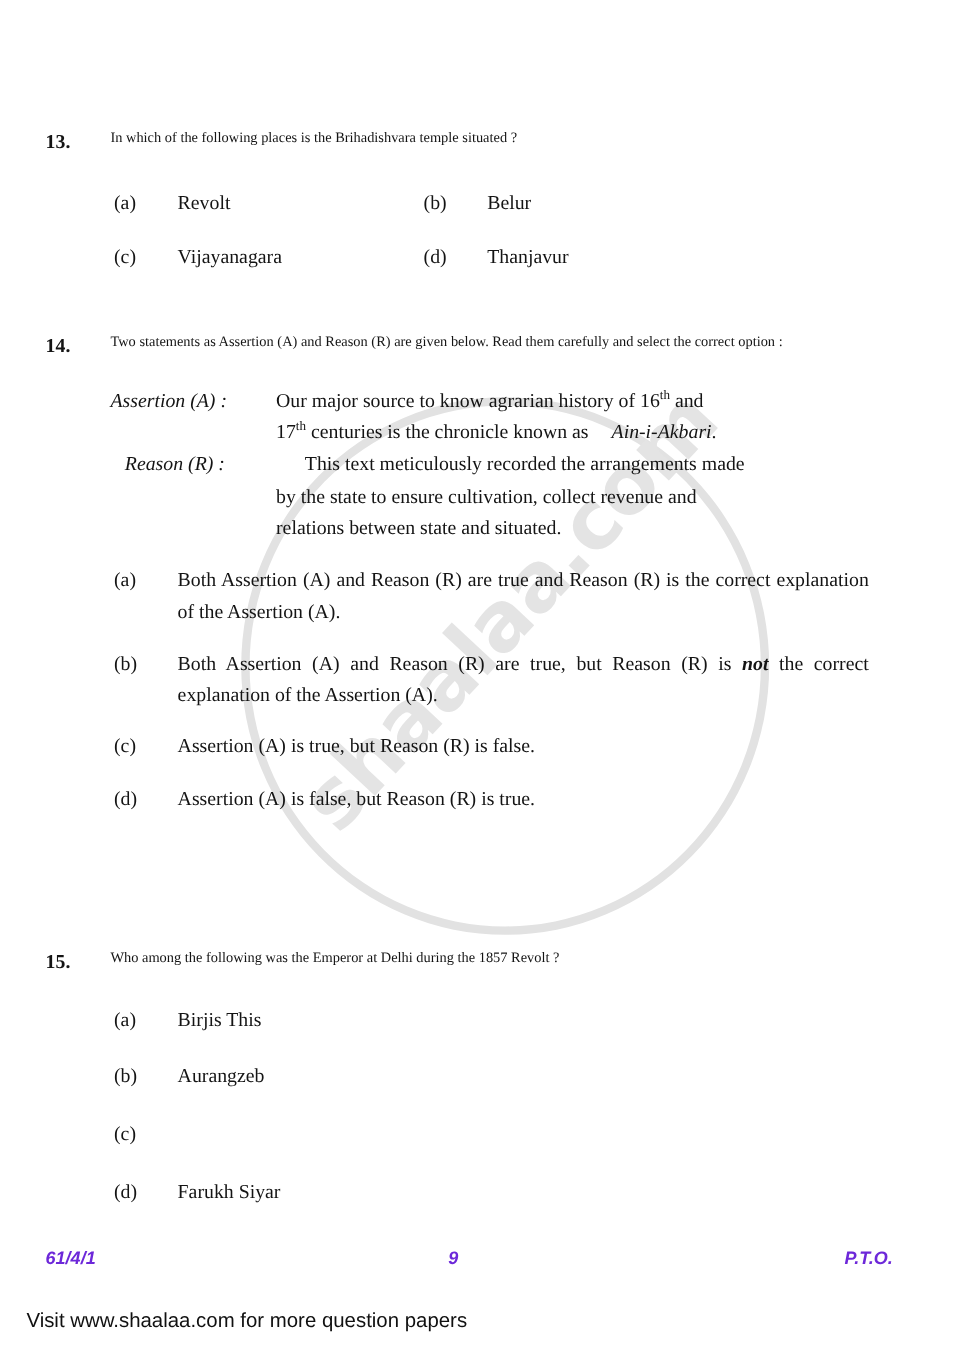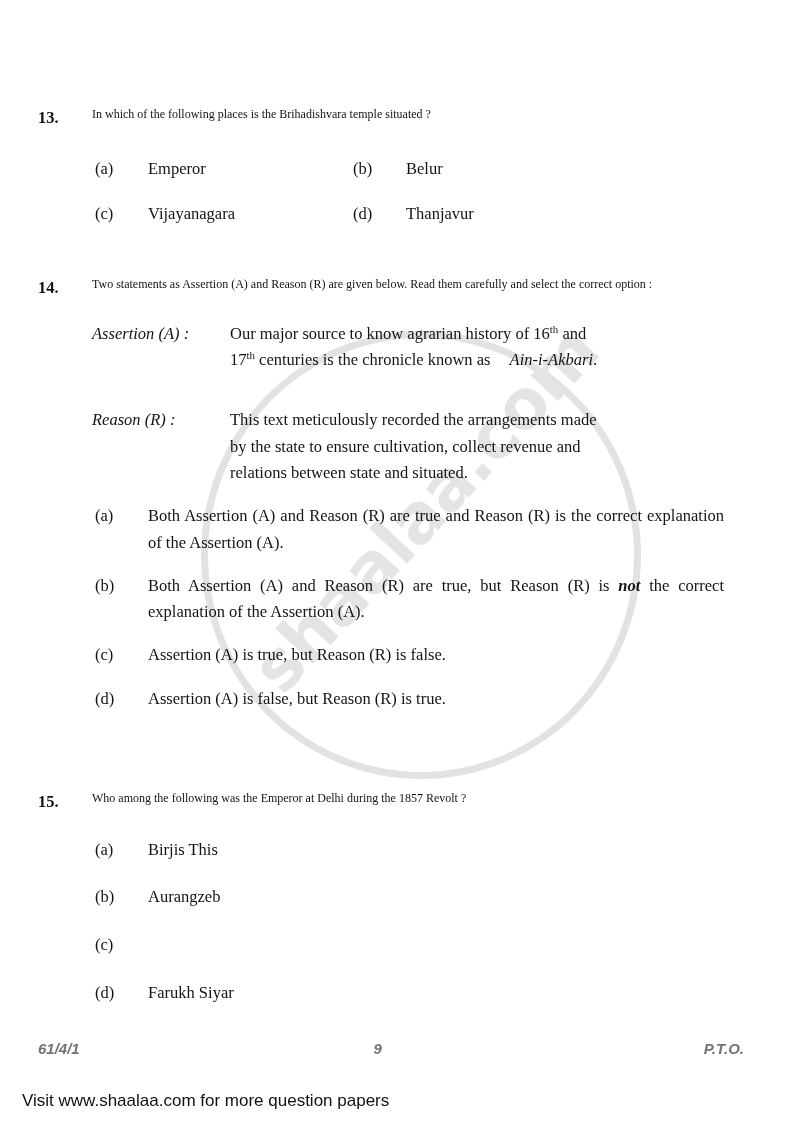--- a/index.html
+++ b/index.html
@@ -152,21 +152,21 @@
     position: absolute;
     left: 38px;
     top: 1040px;
     width: 706px;
     display: flex;
     align-items: baseline;
     font-family: "Liberation Sans", sans-serif;
     font-style: italic;
     font-size: 15px;
     font-weight: 600;
-    color: #737373;
+    color: #6d28d9;
   }
   #footer .f-left { flex: 0 0 auto; }
   #footer .f-center { flex: 1 1 auto; text-align: center; padding-right: 28px; }
   #footer .f-right { flex: 0 0 auto; }
 
   #promo {
     position: absolute;
     left: 22px;
     top: 1091px;
     font-family: "Liberation Sans", sans-serif;
@@ -188,21 +188,21 @@
   <div class="question-block" style="top:105px;">
     <div class="q-head">
       <div class="q-num">13.</div>
       <div class="q-text nojust">In which of the following places is the Brihadishvara temple situated ?</div>
     </div>
 
     <div class="opt-grid-row" style="margin-top:25px;">
       <div class="opt-cell col1">
         <div class="opt-pad"></div>
         <div class="opt-label">(a)</div>
-        <div class="opt-text">Emperor</div>
+        <div class="opt-text">Revolt</div>
       </div>
       <div class="opt-cell col2">
         <div class="opt-label">(b)</div>
         <div class="opt-text">Belur</div>
       </div>
     </div>
 
     <div class="opt-grid-row" style="margin-top:19px;">
       <div class="opt-cell col1">
         <div class="opt-pad"></div>
@@ -226,21 +226,21 @@
       <div class="ar-pad"></div>
       <div class="ar-label">Assertion (A) :</div>
       <div class="ar-body"><span>Our major source to know agrarian history of 16</span><sup class="ord">th</sup><span> and</span></div>
     </div>
     <div class="ar-row">
       <div class="ar-pad"></div>
       <div class="ar-label"></div>
       <div class="ar-cont" style="text-align-last:left;"><span>17</span><sup class="ord">th</sup><span> centuries is the chronicle known as </span><em class="ital">Ain-i-Akbari</em><span>.</span></div>
     </div>
 
-    <div class="ar-row" style="margin-top:33px;">
+    <div class="ar-row" style="margin-top:0;gap:12px;">
       <div class="ar-pad"></div>
       <div class="ar-label">Reason (R) :</div>
       <div class="ar-body">This text meticulously recorded the arrangements made</div>
     </div>
     <div class="ar-row">
       <div class="ar-pad"></div>
       <div class="ar-label"></div>
       <div class="ar-body">by the state to ensure cultivation, collect revenue and</div>
     </div>
     <div class="ar-row">

